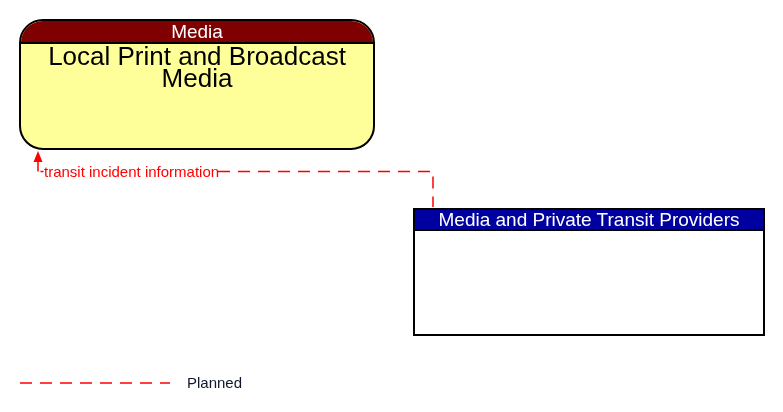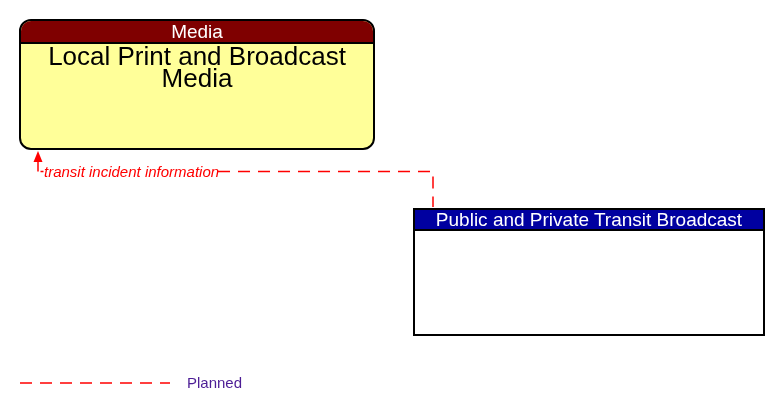--- a/index.html
+++ b/index.html
@@ -34,21 +34,21 @@
     font-size: 26px;
     line-height: 22px;
     padding: 1px 2px 0 2px;
   }
   
   .media-box {
     left: 19px;
     top: 19px;
     width: 356px;
     height: 131px;
-    border-radius: 12px;
+    border-radius: 24px;
     background: #ffff99;
     overflow: hidden;
   }
   .media-box .entity-header {
     background: #7f0000;
     height: 21px;
     line-height: 21px;
   }
   
   .transit-box {
@@ -72,44 +72,43 @@
     pointer-events: none;
   }
   .flow-label {
     position: absolute;
     left: 44px;
     top: 164px;
     font-size: 15px;
     line-height: 15px;
     color: #ff0000;
     white-space: nowrap;
-    font-style: italic;
   }
   .legend-label {
     position: absolute;
     left: 187px;
     top: 375px;
     font-size: 15px;
     line-height: 15px;
-    color: #4c1d95;
+    color: #0f172a;
     white-space: nowrap;
   }
 </style>
 </head>
 <body>
 
 <div class="canvas">
 
   <div class="entity media-box">
     <div class="entity-header">Media</div>
     <div class="entity-body">Local Print and Broadcast Media</div>
   </div>
 
   <div class="entity transit-box">
-    <div class="entity-header">Public and Private Transit Broadcast</div>
+    <div class="entity-header">Media and Private Transit Providers</div>
   </div>
 
   <svg class="connector-layer" width="783" height="412" viewBox="0 0 783 412" xmlns="http://www.w3.org/2000/svg">
 
     <polygon points="38,151 33.5,162 42.5,162" fill="#ff0000"></polygon>
 
     <path d="M38 160 V171.5 M40.5 171.5 h3" stroke="#ff0000" stroke-width="1.5" fill="none"></path>
 
     <path d="M218 171.5 H433 V207" stroke="#ff0000" stroke-width="1.5" stroke-dasharray="12 8" fill="none"></path>
 

